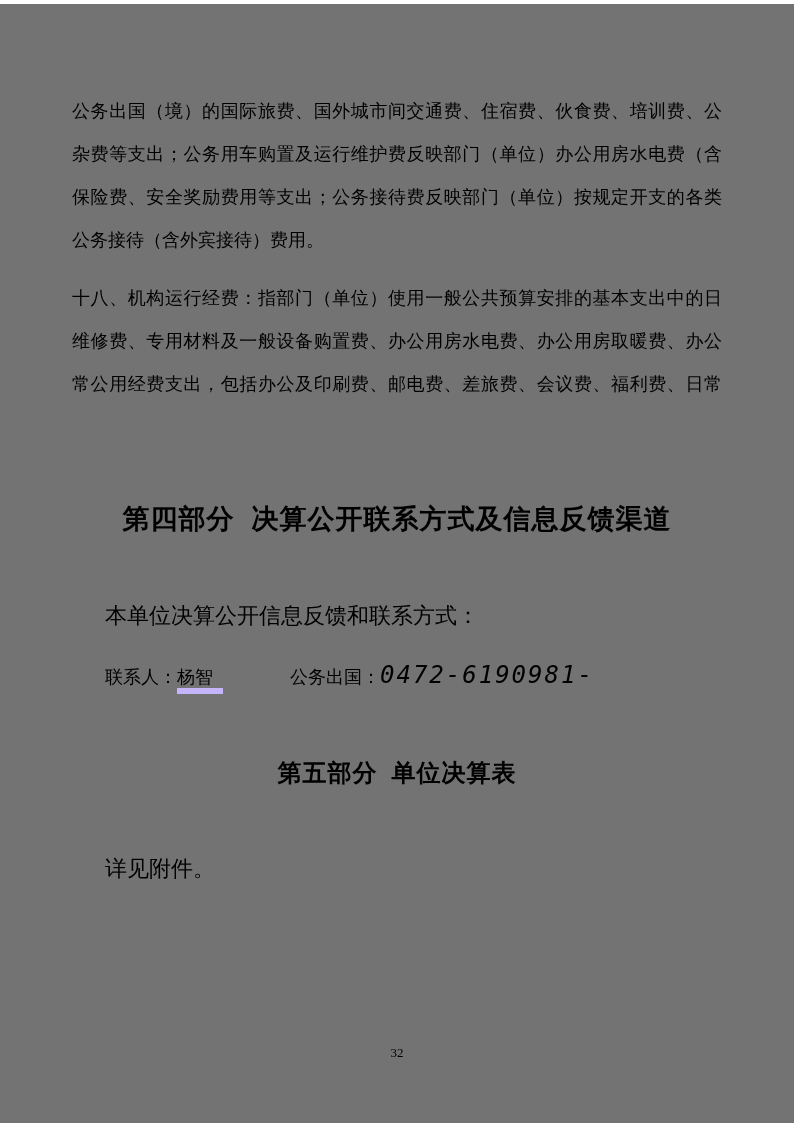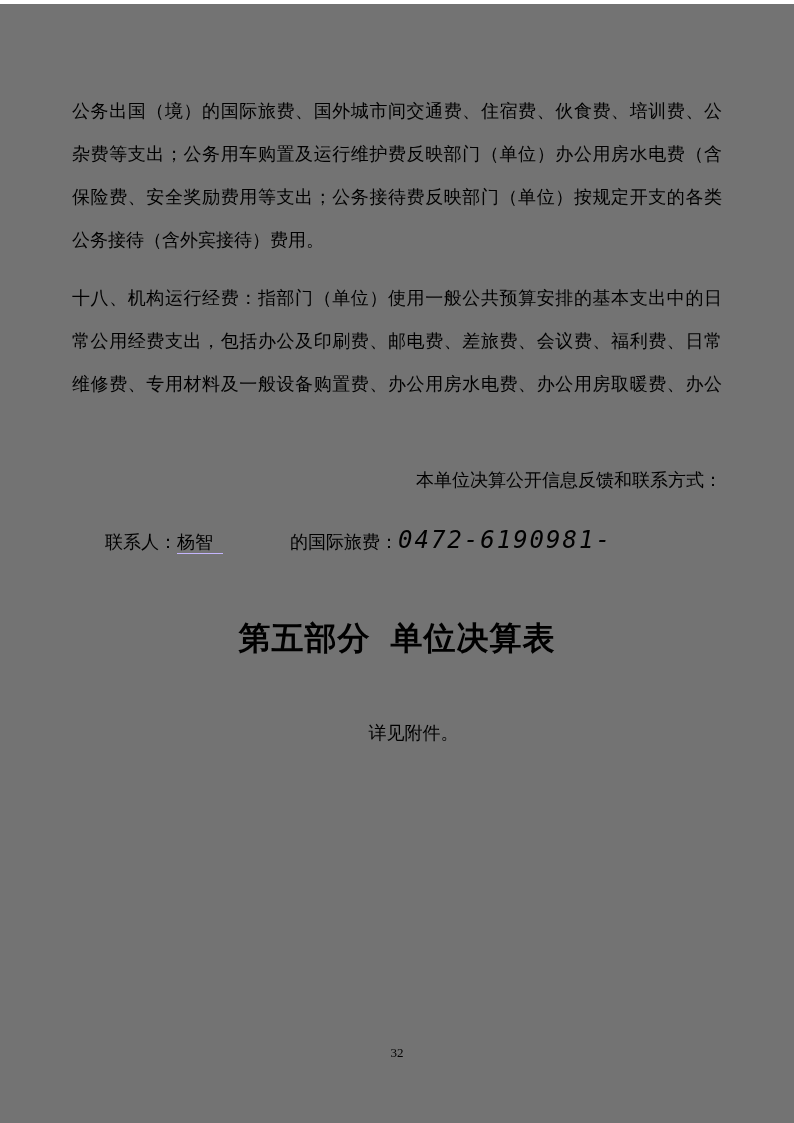--- a/index.html
+++ b/index.html
@@ -47,59 +47,58 @@
     white-space: pre;
     line-height: 43px;
   }
   .heading.h1 {
     margin-top: 92px;
     font-size: 27px;
     letter-spacing: 1px;
   }
   .heading.h2 {
     margin-top: 53px;
-    font-size: 32px;
+    font-size: 24px;
     letter-spacing: 1px;
+    font-family: Liberation Serif, serif;
   }
   .intro {
     margin-top: 53px;
     padding-left: 33px;
-    font-size: 18px;
+    font-size: 22px;
     line-height: 43px;
-    text-align: right;
   }
   .contact {
     margin-top: 17px;
     padding-left: 33px;
     font-size: 18px;
     line-height: 43px;
     white-space: nowrap;
   }
   .contact-name {
     display: inline-block;
     min-width: 46px;
-    border-bottom: 1px solid #c4b5fd;
+    border-bottom: 6px solid #c4b5fd;
     line-height: 22px;
   }
   .spacer {
     display: inline-block;
     width: 67px;
   }
   .phone {
     font-family: "DejaVu Sans Mono", "Liberation Mono", monospace;
     font-style: italic;
     font-size: 24px;
     letter-spacing: 2px;
   }
   .attach {
     margin-top: 52px;
     padding-left: 33px;
-    font-size: 18px;
+    font-size: 22px;
     line-height: 43px;
-    text-align: center;
   }
   .pagenum {
     position: absolute;
     left: 0;
     right: 0;
     top: 1041px;
     text-align: center;
     font-size: 13px;
     font-family: "Liberation Serif", "DejaVu Serif", serif;
   }
@@ -112,28 +111,29 @@
 
     <div class="para p1">
       <div class="bodyline">公务出国（境）的国际旅费、国外城市间交通费、住宿费、伙食费、培训费、公</div>
       <div class="bodyline">杂费等支出；公务用车购置及运行维护费反映部门（单位）办公用房水电费（含</div>
       <div class="bodyline">保险费、安全奖励费用等支出；公务接待费反映部门（单位）按规定开支的各类</div>
       <div class="bodyline last">公务接待（含外宾接待）费用。</div>
     </div>
 
     <div class="para p2">
       <div class="bodyline"><span class="bold-lead">十八、机构运行经费：</span><span>指部门（单位）使用一般公共预算安排的基本支出中的日</span></div>
+      <div class="bodyline">维修费、专用材料及一般设备购置费、办公用房水电费、办公用房取暖费、办公</div>
       <div class="bodyline">常公用经费支出，包括办公及印刷费、邮电费、差旅费、会议费、福利费、日常</div>
-      <div class="bodyline">维修费、专用材料及一般设备购置费、办公用房水电费、办公用房取暖费、办公</div>
     </div>
 
+    <div class="heading h1">第四部分  决算公开联系方式及信息反馈渠道</div>
 
     <div class="intro">本单位决算公开信息反馈和联系方式：</div>
 
-    <div class="contact"><span>联系人：</span><span class="contact-name">杨智</span><span class="spacer"></span><span>的国际旅费：</span><span class="phone">0472-6190981-</span></div>
+    <div class="contact"><span>联系人：</span><span class="contact-name">杨智</span><span class="spacer"></span><span>公务出国：</span><span class="phone">0472-6190981-</span></div>
 
     <div class="heading h2">第五部分  单位决算表</div>
 
     <div class="attach">详见附件。</div>
 
   </div>
 
   <div class="pagenum">32</div>
 </div>
 

